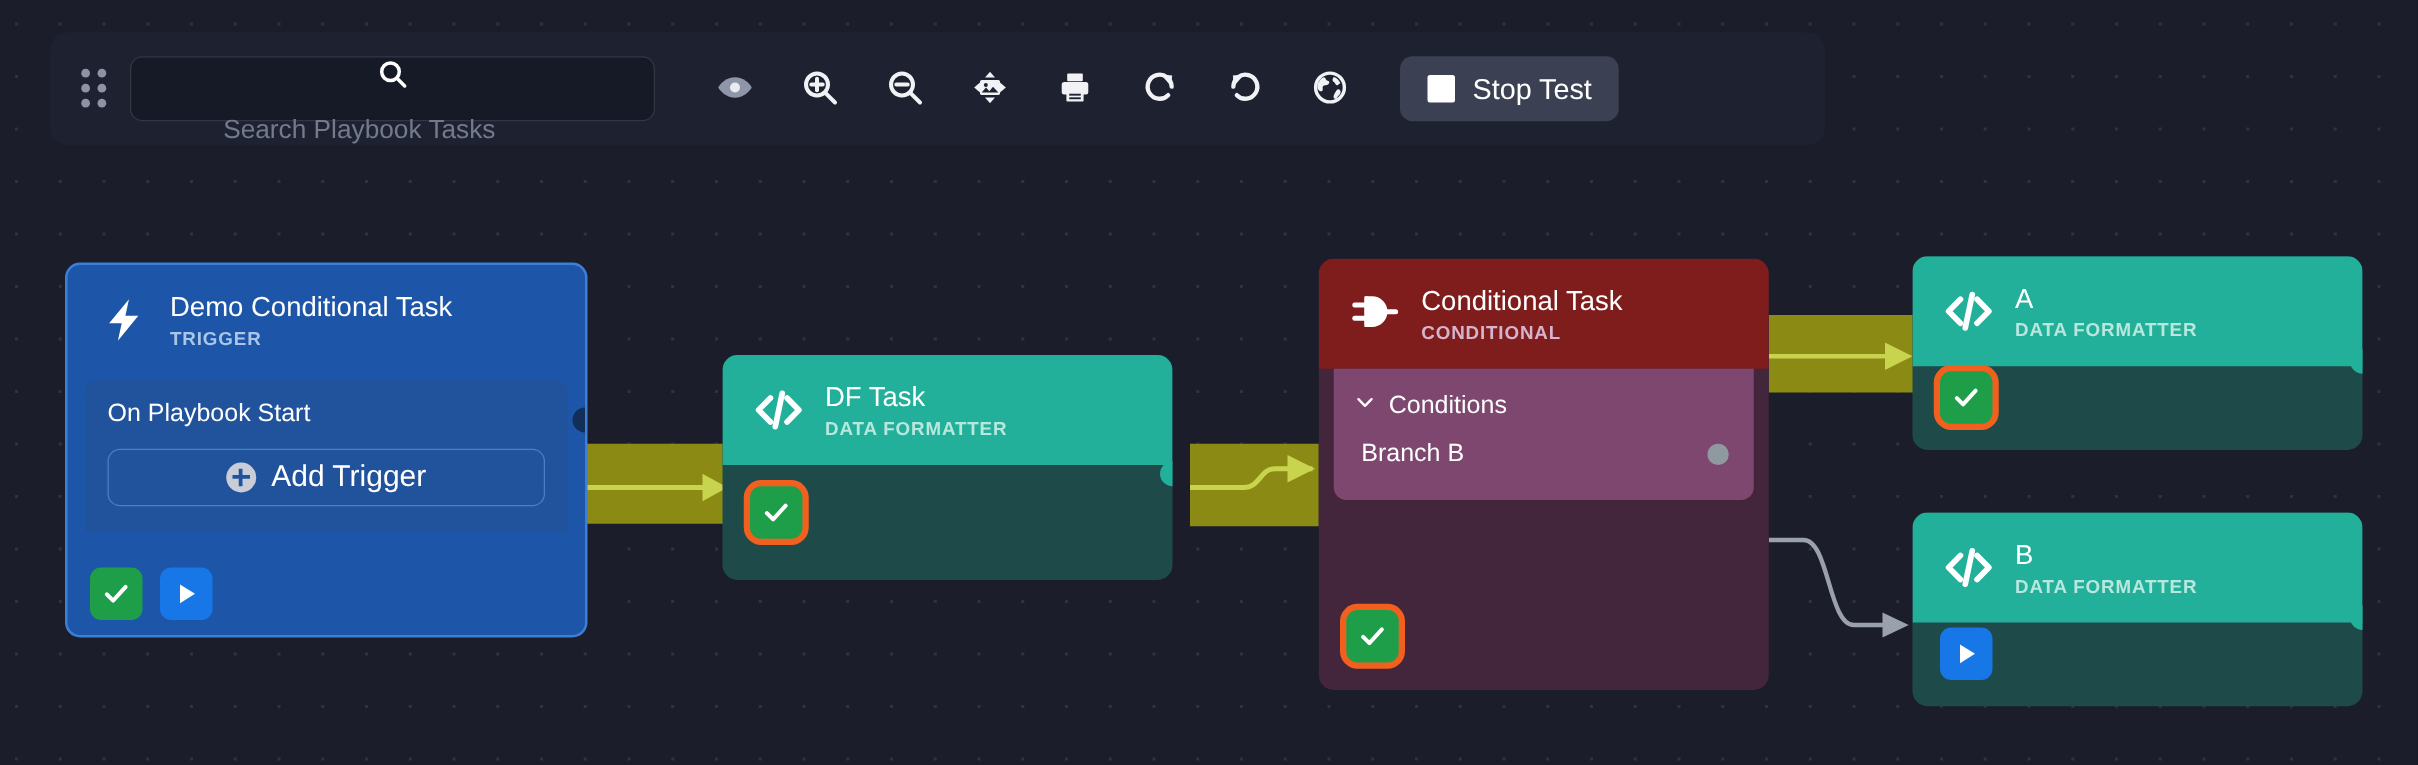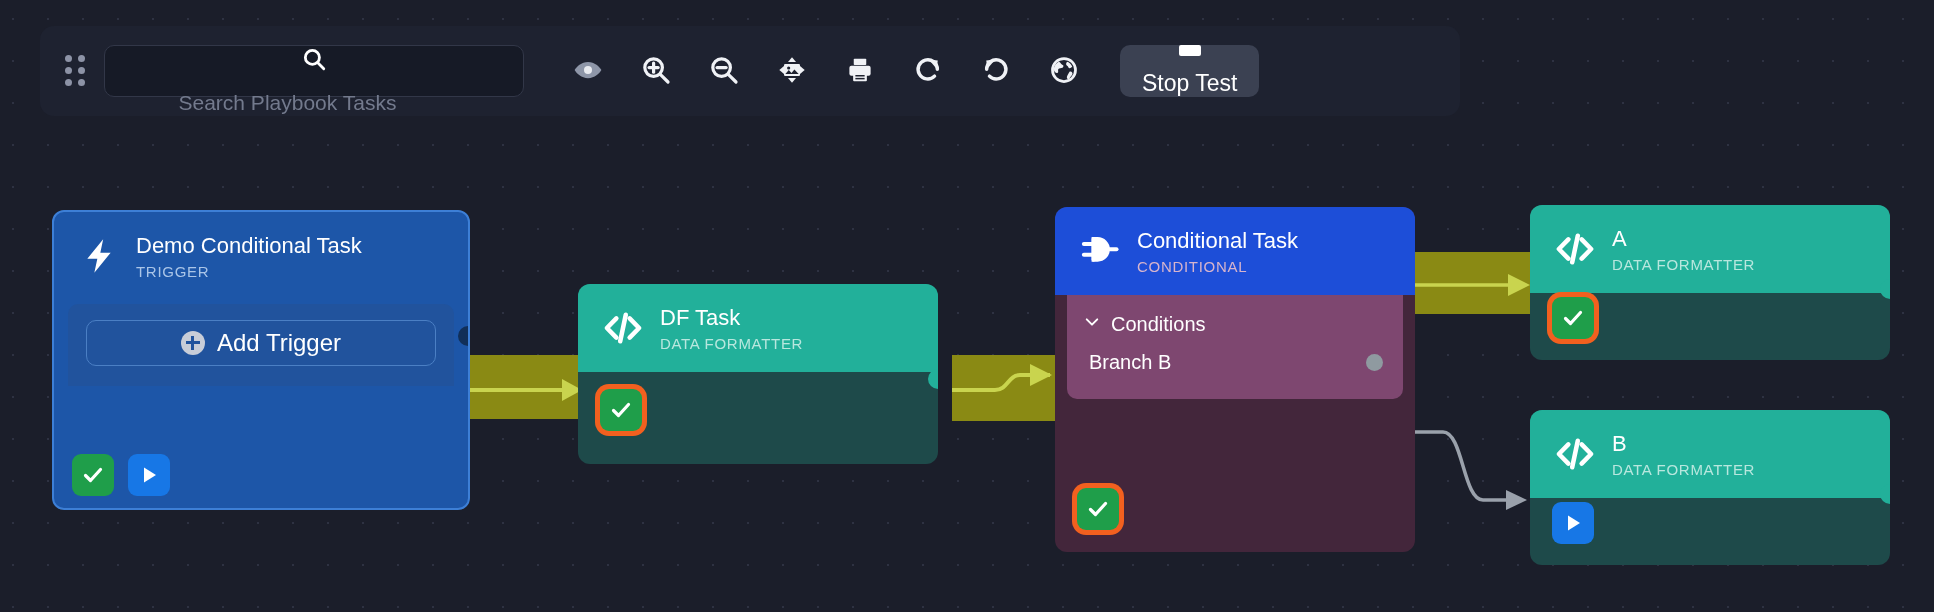--- a/index.html
+++ b/index.html
@@ -100,21 +100,20 @@
     border: none;
     border-radius: 10px;
     display: flex;
     align-items: center;
     gap: 14px;
     padding: 0 22px;
     cursor: pointer;
     color: #ffffff;
     font-size: 23px;
     font-family: "Liberation Sans", sans-serif;
-    flex-direction: column;
   }
   .stop-square {
     width: 22px; height: 22px;
     background: #ffffff;
     border-radius: 2px;
     display: block;
   }
 
   
   #edges { position: absolute; left: 0; top: 0; width: 1934px; height: 612px; pointer-events: none; }
@@ -139,21 +138,21 @@
     flex: none;
   }
   .node-title {
     color: #ffffff;
     font-size: 22px;
     line-height: 1.25;
     font-family: "Liberation Sans", sans-serif;
   }
   .node-sub {
     font-size: 15px;
-    font-weight: normal;
+    font-weight: bold;
     letter-spacing: 0.7px;
     font-family: "Liberation Sans", sans-serif;
     margin-top: 3px;
   }
 
   
   #node-trigger {
     left: 52px; top: 210px;
     width: 418px; height: 300px;
     background: #1d56a8;
@@ -229,21 +228,21 @@
   #node-df-task { left: 578px; top: 284px; width: 360px; height: 180px; }
   #node-a       { left: 1530px; top: 205px; width: 360px; height: 155px; }
   #node-b       { left: 1530px; top: 410px; width: 360px; height: 155px; }
 
   
   #node-cond {
     left: 1055px; top: 207px;
     width: 360px; height: 345px;
     background: #43263b;
   }
-  #node-cond .node-head { background: #1d4ed8; }
+  #node-cond .node-head { background: #7f1d1d; }
   #node-cond .node-sub { color: #d6b4cd; }
   .cond-body {
     margin: 0 12px;
     background: #7e4770;
     border-radius: 0 0 10px 10px;
     padding: 10px 0 16px 0;
   }
   .cond-toggle {
     display: flex;
     align-items: center;
@@ -419,20 +418,21 @@
           <polygon points="14.5,2 5,13.6 11,13.6 9.2,22 19,10 12.8,10"></polygon>
         </svg>
       </span>
       <div>
         <div class="node-title">Demo Conditional Task</div>
         <div class="node-sub">TRIGGER</div>
       </div>
     </div>
 
     <div class="trigger-body">
+      <div class="trigger-row">On Playbook Start</div>
       <span class="port port-trigger" style="top:22px; right:-24px;"></span>
       <button class="add-trigger">
         <span class="plus-circle"></span>
         <span>Add Trigger</span>
       </button>
     </div>
 
     <div class="badges" style="left:18px; bottom:12px;">
       <div class="badge ok">
         <svg width="24" height="24" viewBox="0 0 24 24" fill="none" stroke="#ffffff" stroke-width="3.2" stroke-linecap="round" stroke-linejoin="round">

